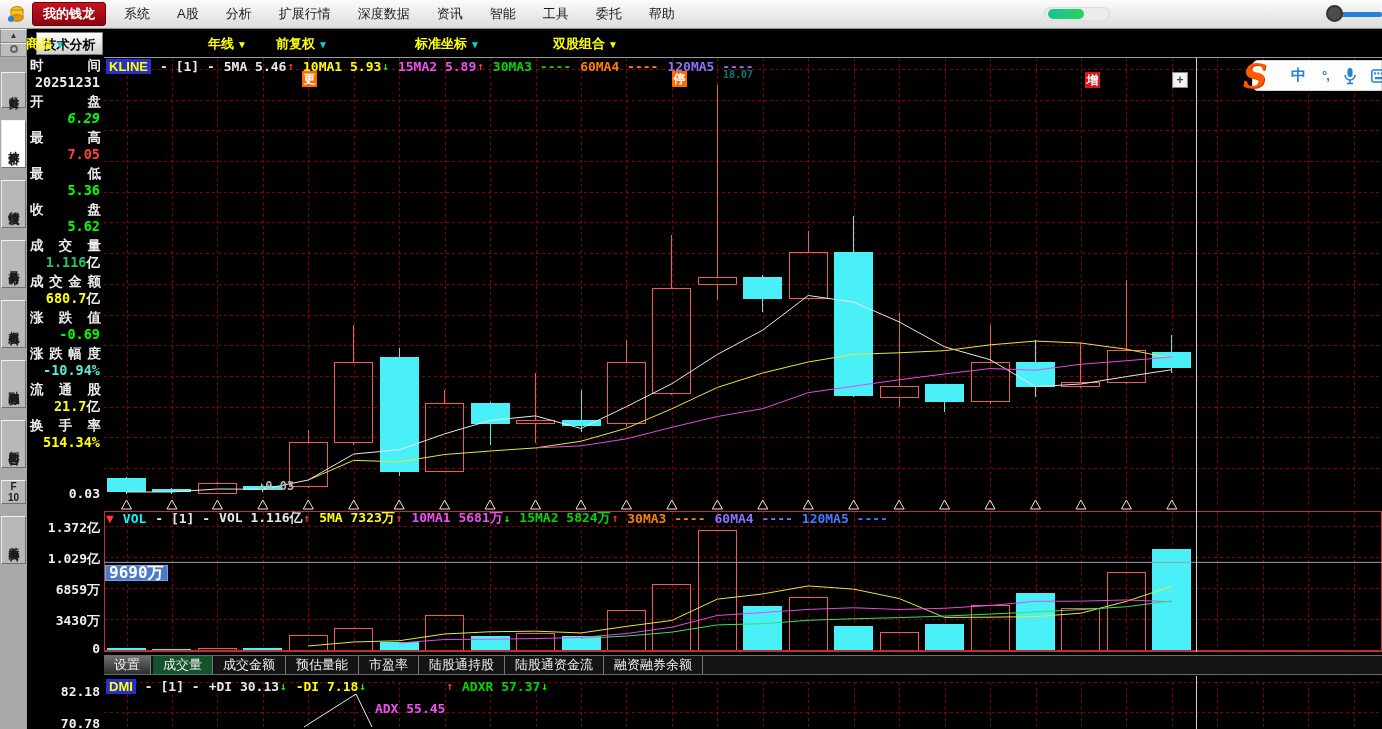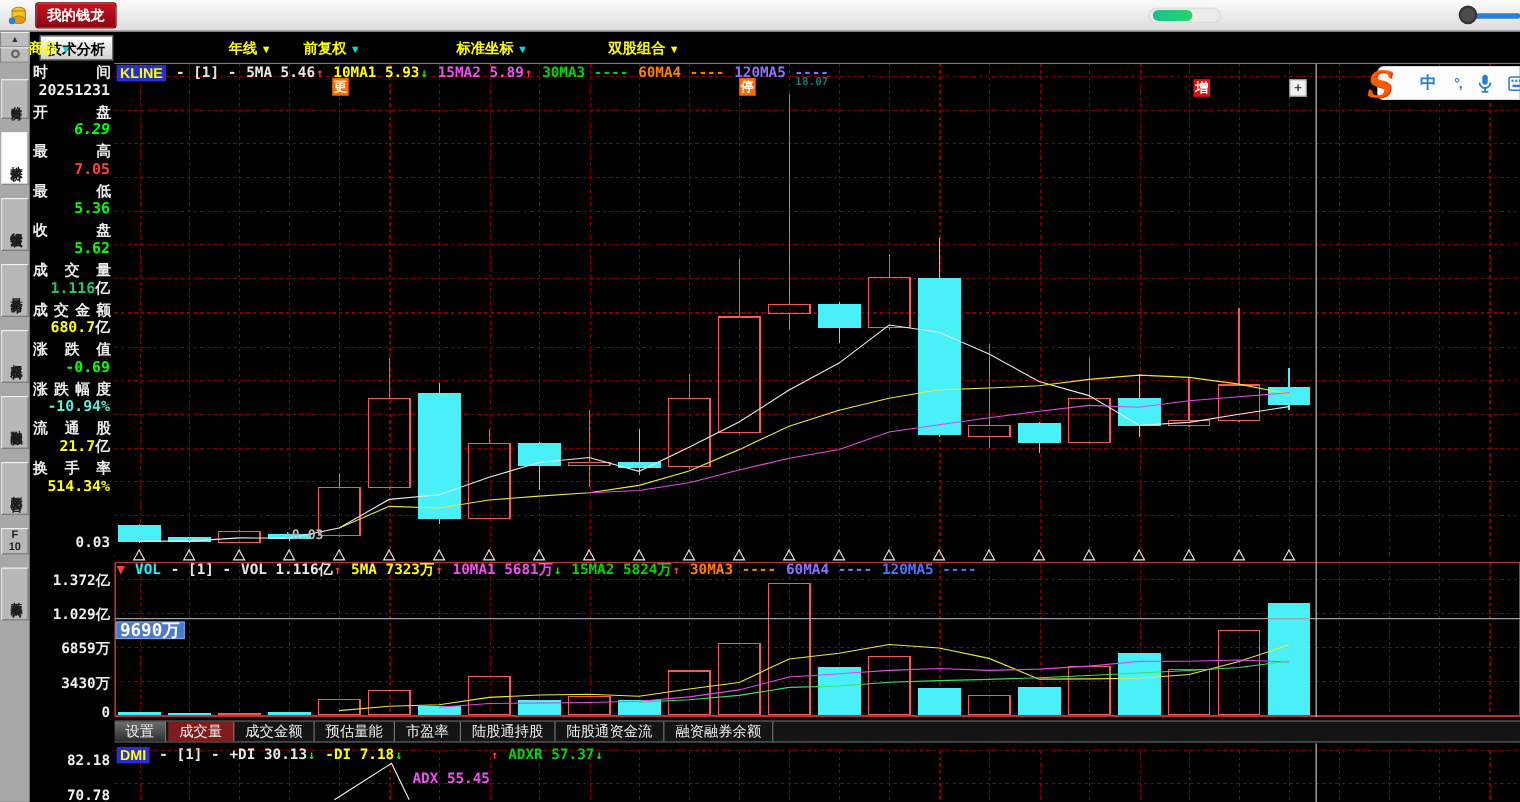--- a/index.html
+++ b/index.html
@@ -79,21 +79,21 @@
     z-index:3;cursor:default;}
   .vol-marker{position:absolute;left:105px;top:565px;background:#4a7ac8;border:1px solid #7aa2e8;
     color:#fff;font-size:16px;font-weight:bold;padding:0 3px;line-height:14px;z-index:3;
     font-family:"DejaVu Sans Mono",monospace;}
   
   .bottom-tabs{position:absolute;left:104px;top:655px;width:1278px;height:20px;background:#141414;
     display:flex;align-items:stretch;z-index:3;border-top:1px solid #6a6a6a;border-bottom:1px solid #6a6a6a;}
   .btab{padding:0 10px;font-size:13px;color:#f0f0f0;line-height:18px;border-right:1px solid #777;
     cursor:default;white-space:nowrap;}
   .btab.settings{background:linear-gradient(#6e6e6e,#2e2e2e);margin-right:2px;}
-  .btab.active{background:#7f1d1d;}
+  .btab.active{background:#14532d;}
   
   .sogou{position:absolute;left:1252px;top:60px;width:130px;height:31px;background:#fdfdfd;
     border:1px solid #d8d8d8;border-radius:6px 0 0 6px;box-shadow:0 1px 3px rgba(0,0,0,.35);z-index:7;
     display:flex;align-items:center;}
   .sogou-logo{position:absolute;left:-10px;top:-2px;width:36px;height:36px;
     color:#ff5a00;font-size:33px;font-weight:900;font-family:"DejaVu Serif",serif;
     text-shadow:1px 1px 0 #c83c00;line-height:36px;font-style:italic;}
   .sg-item{color:#2a7fd6;font-weight:bold;margin-left:22px;font-size:15px;cursor:default;flex:0 0 auto;}
   .sg-item.small{font-size:13px;letter-spacing:-1px;margin-left:16px;}
   .sg-svg{margin-left:14px;flex:0 0 auto;cursor:default;}
@@ -355,20 +355,32 @@
     </svg>
 
   <div class="menubar">
     <svg class="applogo" viewBox="0 0 20 20">
       <ellipse cx="11" cy="6" rx="6" ry="3.4" fill="#f7c520" stroke="#b8860b"></ellipse>
       <rect x="5" y="6" width="12" height="8" fill="#f7c520" stroke="#b8860b"></rect>
       <ellipse cx="11" cy="14" rx="6" ry="3.4" fill="#e8960e" stroke="#b8860b"></ellipse>
       <circle cx="5" cy="15" r="3" fill="#2a7fd6"></circle>
     </svg>
     <button class="appbtn">我的钱龙</button>
+    <nav class="menu-items" id="menu-items">
+        <span class="menu-item">系统</span>
+        <span class="menu-item">A股</span>
+        <span class="menu-item">分析</span>
+        <span class="menu-item">扩展行情</span>
+        <span class="menu-item">深度数据</span>
+        <span class="menu-item">资讯</span>
+        <span class="menu-item">智能</span>
+        <span class="menu-item">工具</span>
+        <span class="menu-item">委托</span>
+        <span class="menu-item">帮助</span>
+      </nav>
     <div class="pill">
       <div class="pill-fill" id="pill-fill" style="background: linear-gradient(90deg, rgb(24, 192, 154), rgb(43, 211, 94));"></div>
     </div>
     <div class="slider">
       <div class="slider-bar" id="slider-bar" style="background: rgb(42, 127, 214);"></div>
       <div class="slider-knob"></div>
     </div>
   </div>
 
   <div class="toolbar">

